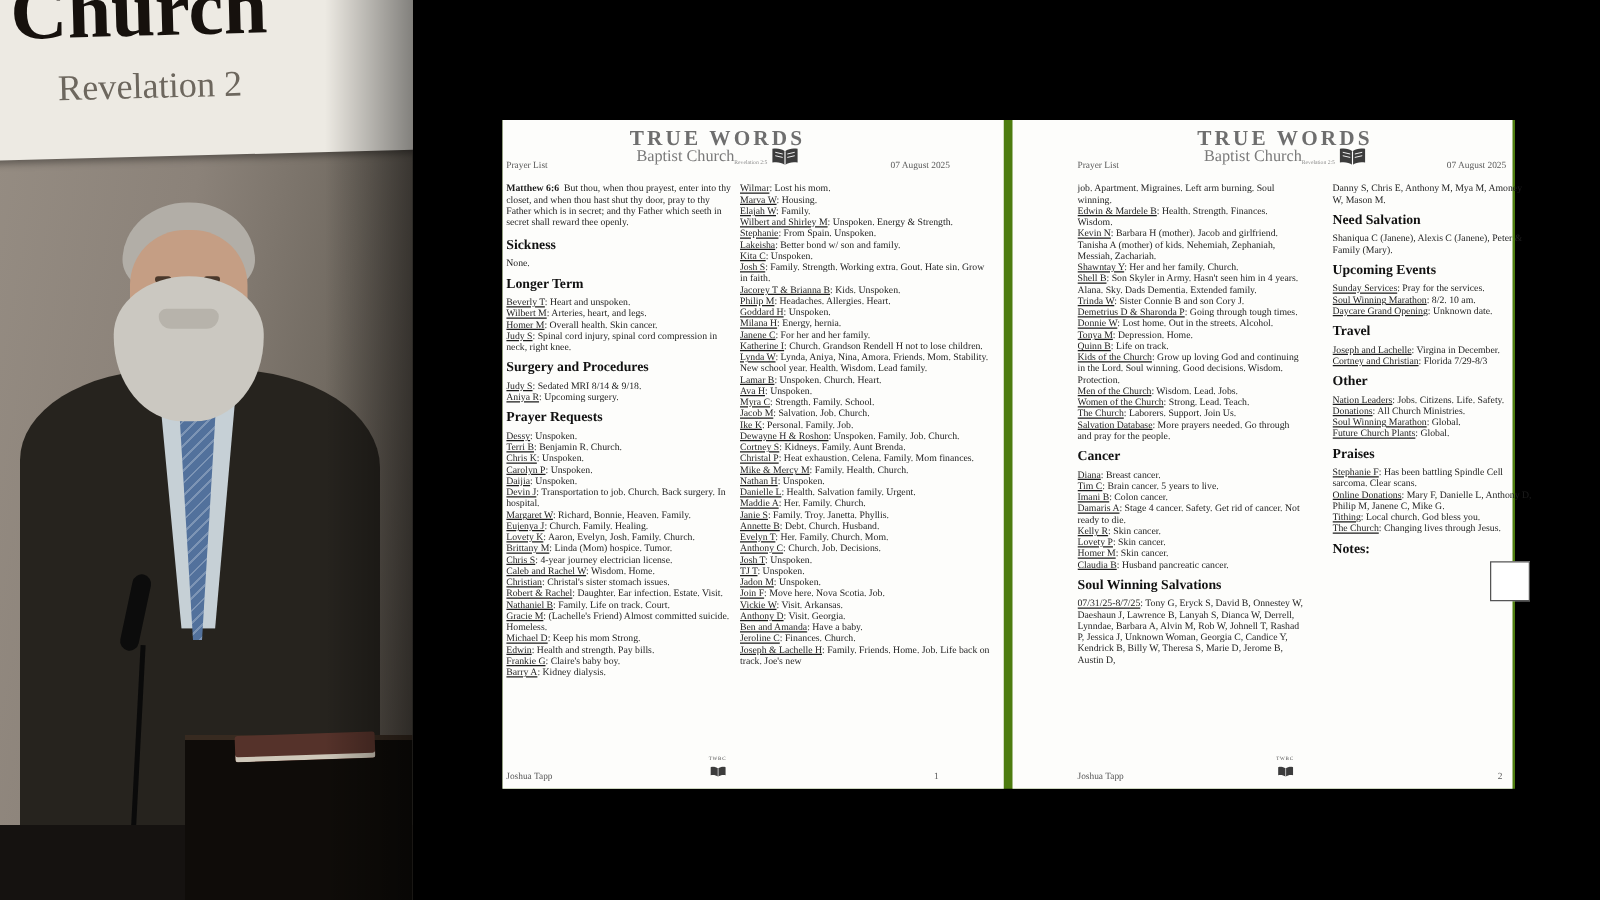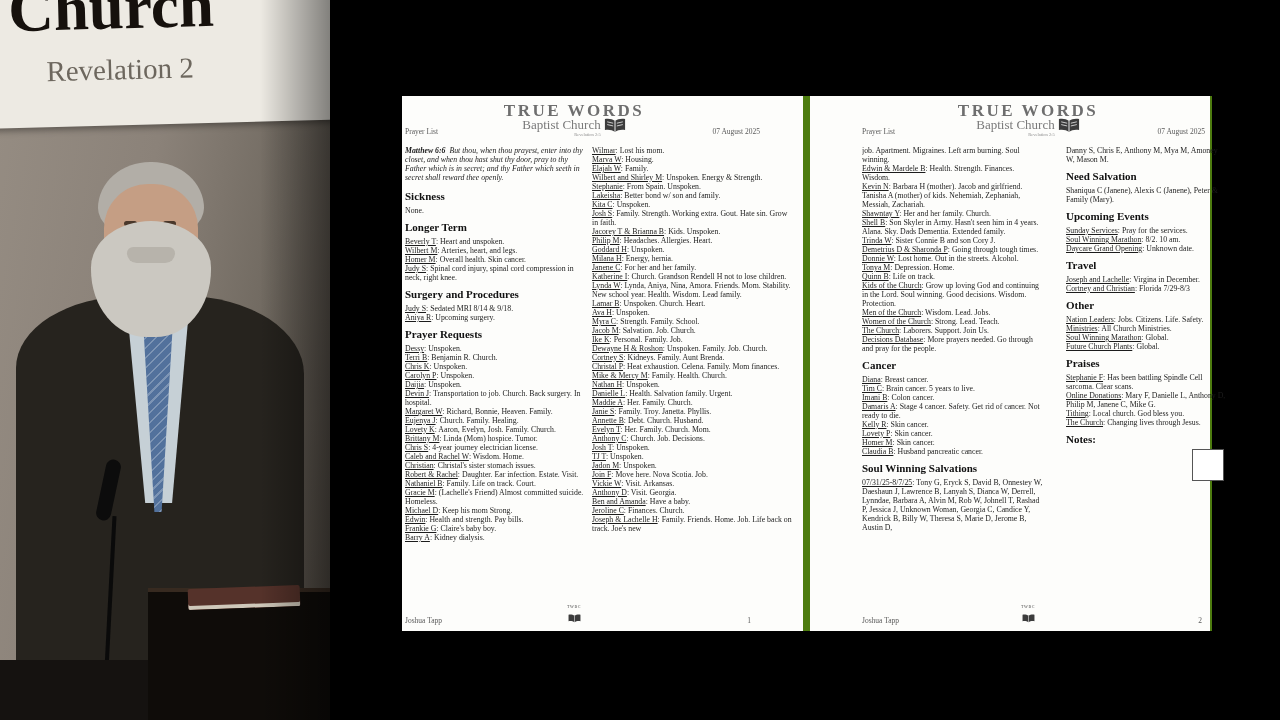--- a/index.html
+++ b/index.html
@@ -42,37 +42,37 @@
   .viewer{position:absolute;left:402px;top:96px;width:810px;height:535px;background:#4d7c0f;}
   .page{position:absolute;top:0;height:535px;background:#fdfdfb;}
   .p1{left:0;width:401px;}
   .p2{left:408px;width:400px;}
 
   .hdr{position:absolute;top:5px;text-align:center;}
   .p1 .hdr{left:22px;width:300px;}
   .p2 .hdr{left:68px;width:300px;}
   .brand{font-size:17px;font-weight:bold;letter-spacing:2.5px;color:#6e6e6e;line-height:19px;}
   .sub-row{display:flex;align-items:flex-start;justify-content:center;gap:3px;margin-top:-2px;}
-  .sub-col{display:flex;flex-direction:column;text-align:center;}
+  .sub-col{display:flex;text-align:center;}
   .sub{font-size:13px;color:#7a7a7a;line-height:14px;}
   .sub-verse{font-size:4.5px;color:#8d8d8d;align-self:flex-end;line-height:5px;}
   .logo-book svg{width:22px;height:15px;display:block;}
 
   .doc-label{position:absolute;top:31px;font-size:7.5px;color:#5a5a5a;}
   .p1 .doc-label{left:3px;} .p2 .doc-label{left:52px;}
   .date{position:absolute;top:31px;font-size:7.5px;color:#5a5a5a;}
   .p1 .date{right:43px;} .p2 .date{right:5px;}
 
   .col{position:absolute;top:50px;bottom:24px;overflow:hidden;font-size:7.8px;line-height:9px;color:#1c1c1c;}
   .p1 .c0{left:3px;width:183px;}
   .p1 .c1{left:190px;width:201px;}
   .p2 .c0{left:52px;width:181px;}
   .p2 .c1{left:256px;width:160px;}
   .sec{font-size:11px;font-weight:bold;line-height:12px;margin:6px 0 4px;color:#111;}
-  .verse{font-style:italic;margin-bottom:8px;}
+  .verse{margin-bottom:8px;}
   .entry{margin:0;}
   .entry .nm{text-decoration:underline;}
   .notes-box{width:30px;height:30px;border:1px solid #555;margin:3px 2px 0 auto;background:#fff;}
 
   .footer-author{position:absolute;bottom:6px;font-size:7.5px;color:#5a5a5a;}
   .p1 .footer-author{left:3px;} .p2 .footer-author{left:52px;}
   .pagenum{position:absolute;bottom:6px;font-size:7.5px;color:#5a5a5a;}
   .p1 .pagenum{right:52px;} .p2 .pagenum{right:8px;}
   .footer-logo{position:absolute;bottom:4px;text-align:center;}
   .p1 .footer-logo{left:22px;width:300px;} .p2 .footer-logo{left:68px;width:300px;}
@@ -241,21 +241,21 @@
           <div class="entry"><span class="nm">Shell B</span>: Son Skyler in Army. Hasn't seen him in 4 years. Alana. Sky. Dads Dementia. Extended family.</div>
           <div class="entry"><span class="nm">Trinda W</span>: Sister Connie B and son Cory J.</div>
           <div class="entry"><span class="nm">Demetrius D &amp; Sharonda P</span>: Going through tough times.</div>
           <div class="entry"><span class="nm">Donnie W</span>: Lost home. Out in the streets. Alcohol.</div>
           <div class="entry"><span class="nm">Tonya M</span>: Depression. Home.</div>
           <div class="entry"><span class="nm">Quinn B</span>: Life on track.</div>
           <div class="entry"><span class="nm">Kids of the Church</span>: Grow up loving God and continuing in the Lord. Soul winning. Good decisions. Wisdom. Protection.</div>
           <div class="entry"><span class="nm">Men of the Church</span>: Wisdom. Lead. Jobs.</div>
           <div class="entry"><span class="nm">Women of the Church</span>: Strong. Lead. Teach.</div>
           <div class="entry"><span class="nm">The Church</span>: Laborers. Support. Join Us.</div>
-          <div class="entry"><span class="nm">Decisions Database</span>: More prayers needed. Go through and pray for the people.</div>
+          <div class="entry"><span class="nm">Salvation Database</span>: More prayers needed. Go through and pray for the people.</div>
           <div class="sec">Cancer</div>
           <div class="entry"><span class="nm">Diana</span>: Breast cancer.</div>
           <div class="entry"><span class="nm">Tim C</span>: Brain cancer. 5 years to live.</div>
           <div class="entry"><span class="nm">Imani B</span>: Colon cancer.</div>
           <div class="entry"><span class="nm">Damaris A</span>: Stage 4 cancer. Safety. Get rid of cancer. Not ready to die.</div>
           <div class="entry"><span class="nm">Kelly R</span>: Skin cancer.</div>
           <div class="entry"><span class="nm">Lovety P</span>: Skin cancer.</div>
           <div class="entry"><span class="nm">Homer M</span>: Skin cancer.</div>
           <div class="entry"><span class="nm">Claudia B</span>: Husband pancreatic cancer.</div>
           <div class="sec">Soul Winning Salvations</div>
@@ -267,21 +267,21 @@
           <div class="entry">Shaniqua C (Janene), Alexis C (Janene), Peter &amp; Family (Mary).</div>
           <div class="sec">Upcoming Events</div>
           <div class="entry"><span class="nm">Sunday Services</span>: Pray for the services.</div>
           <div class="entry"><span class="nm">Soul Winning Marathon</span>: 8/2. 10 am.</div>
           <div class="entry"><span class="nm">Daycare Grand Opening</span>: Unknown date.</div>
           <div class="sec">Travel</div>
           <div class="entry"><span class="nm">Joseph and Lachelle</span>: Virgina in December.</div>
           <div class="entry"><span class="nm">Cortney and Christian</span>: Florida 7/29-8/3</div>
           <div class="sec">Other</div>
           <div class="entry"><span class="nm">Nation Leaders</span>: Jobs. Citizens. Life. Safety.</div>
-          <div class="entry"><span class="nm">Ministries</span>: All Church Ministries.</div>
+          <div class="entry"><span class="nm">Donations</span>: All Church Ministries.</div>
           <div class="entry"><span class="nm">Soul Winning Marathon</span>: Global.</div>
           <div class="entry"><span class="nm">Future Church Plants</span>: Global.</div>
           <div class="sec">Praises</div>
           <div class="entry"><span class="nm">Stephanie F</span>: Has been battling Spindle Cell sarcoma. Clear scans.</div>
           <div class="entry"><span class="nm">Online Donations</span>: Mary F, Danielle L, Anthony D, Philip M, Janene C, Mike G.</div>
           <div class="entry"><span class="nm">Tithing</span>: Local church. God bless you.</div>
           <div class="entry"><span class="nm">The Church</span>: Changing lives through Jesus.</div>
           <div class="sec">Notes:</div>
           <div class="notes-box"></div>
         </div>

